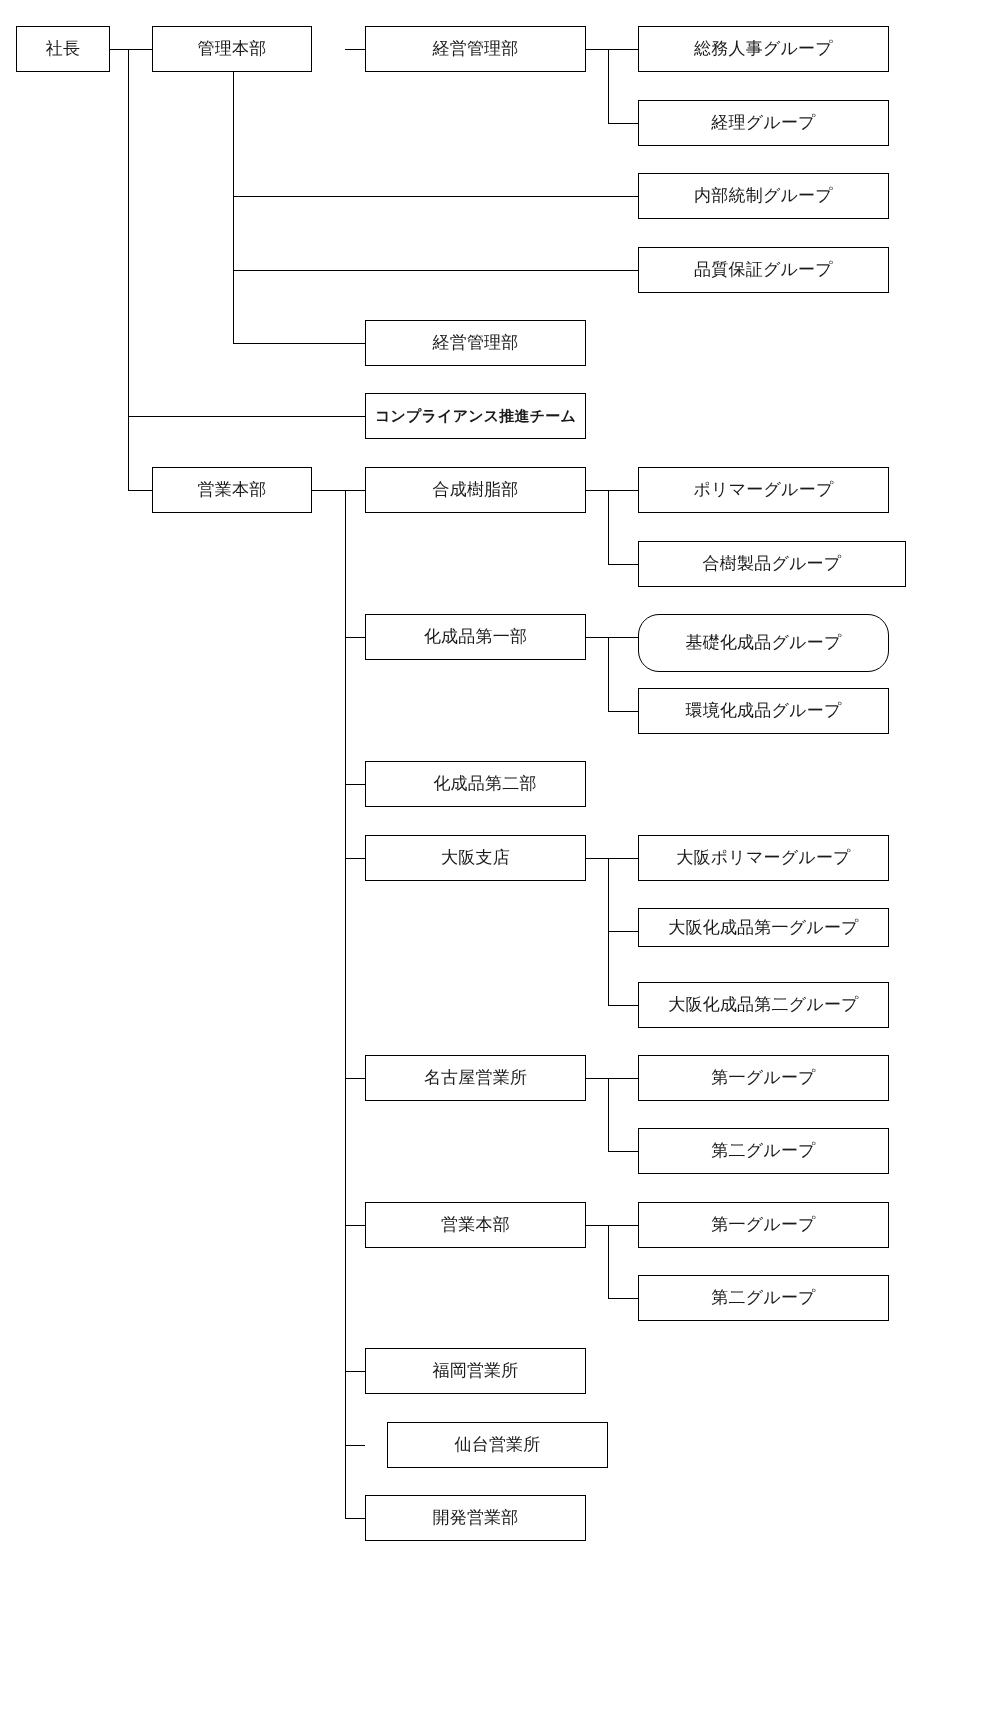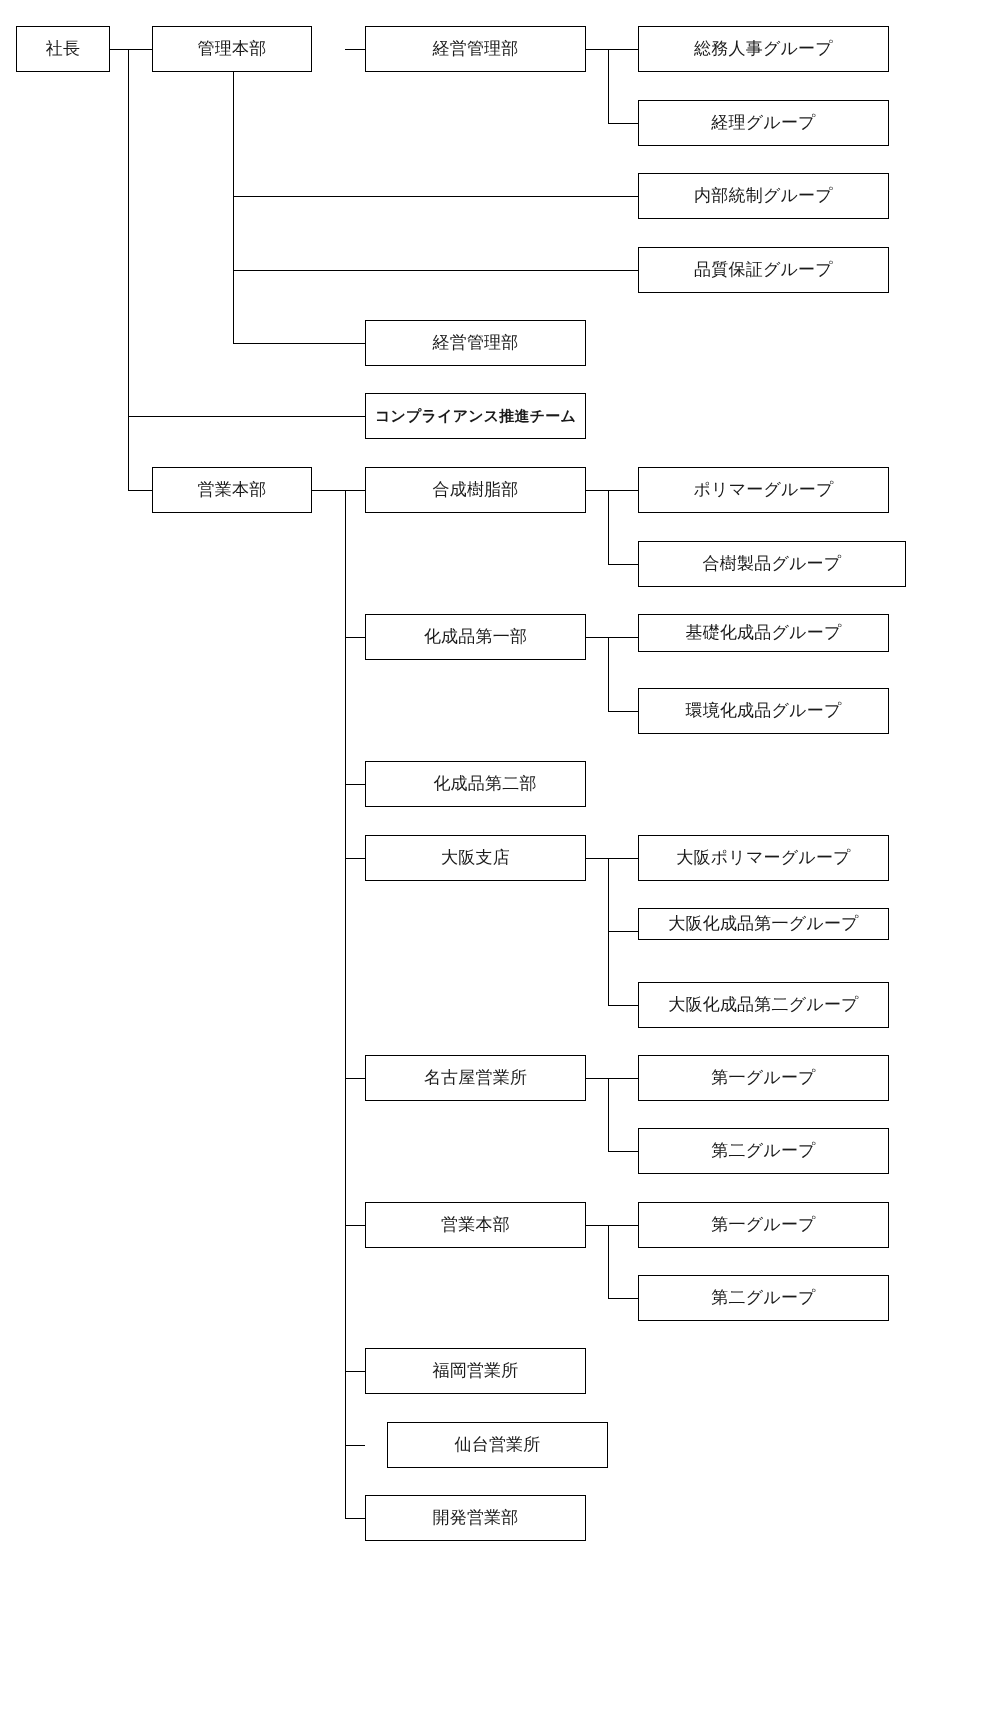--- a/index.html
+++ b/index.html
@@ -195,33 +195,33 @@
   </div>
 
   <div class="node" style="left:365px; top:1495px; width:221px; height:46px;">
     <span class="label">開発営業部</span>
   </div>
 
   <div class="node" style="left:638px; top:541px; width:268px; height:46px;">
     <span class="label">合樹製品グループ</span>
   </div>
 
-  <div class="node" style="left:638px; top:614px; width:251px; height:38px;">
+  <div class="node" style="left:638px; top:614px; width:251px; height:58px;border-radius:21px;">
     <span class="label">基礎化成品グループ</span>
   </div>
 
   <div class="node" style="left:638px; top:688px; width:251px; height:46px;">
     <span class="label">環境化成品グループ</span>
   </div>
 
   <div class="node" style="left:638px; top:835px; width:251px; height:46px;">
     <span class="label">大阪ポリマーグループ</span>
   </div>
 
-  <div class="node" style="left:638px; top:908px; width:251px; height:32px;">
+  <div class="node" style="left:638px; top:908px; width:251px; height:39px;">
     <span class="label">大阪化成品第一グループ</span>
   </div>
 
   <div class="node" style="left:638px; top:982px; width:251px; height:46px;">
     <span class="label">大阪化成品第二グループ</span>
   </div>
 
   <div class="node" style="left:638px; top:1055px; width:251px; height:46px;">
     <span class="label">第一グループ</span>
   </div>

